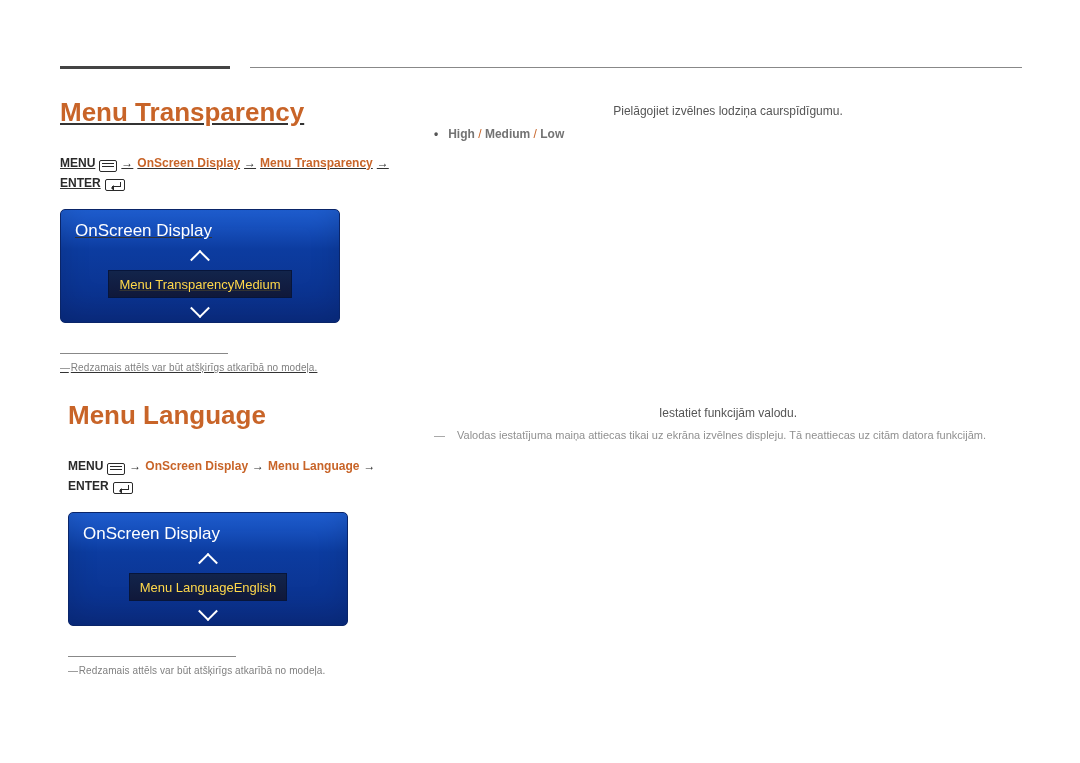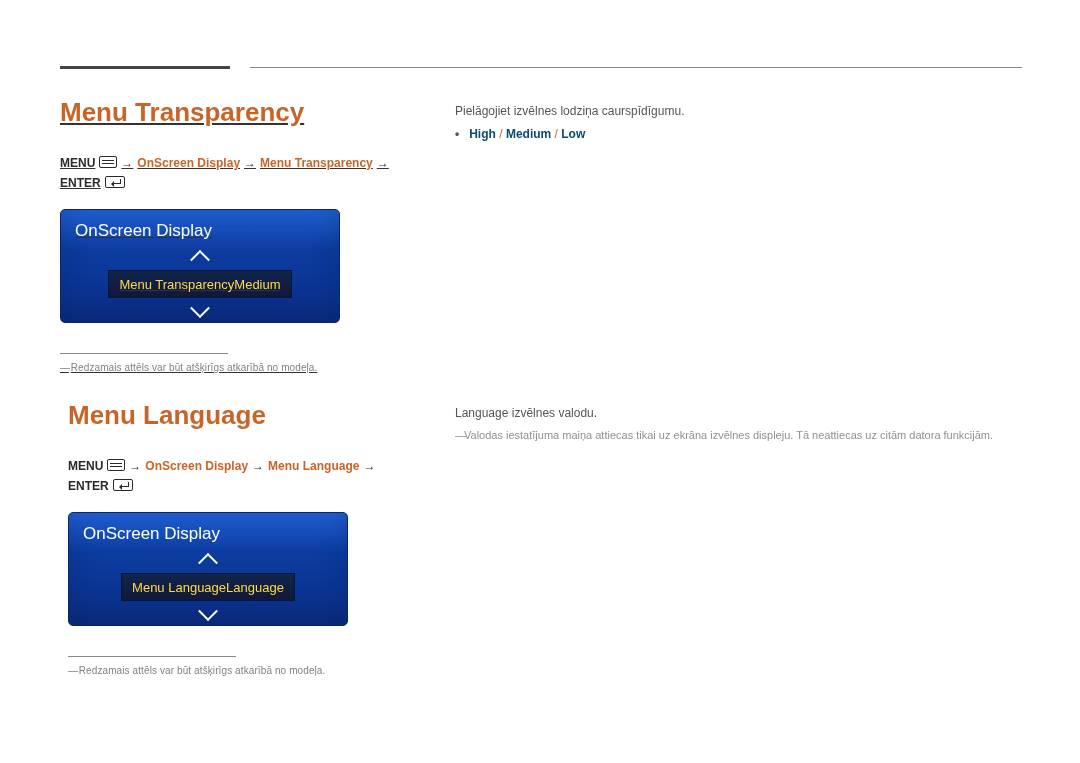--- a/index.html
+++ b/index.html
@@ -37,21 +37,21 @@
     font-size: 26px;
     font-weight: 600;
     margin-bottom: 28px;
   }
   .path {
     font-size: 12px;
     font-weight: 700;
     color: #2a2a2a;
     margin-bottom: 18px;
     display: flex;
-    align-items: flex-start;
+    align-items: flex-end;
     flex-wrap: wrap;
     gap: 4px;
     line-height: 1.3;
   }
   .path .pseg-accent { color: #c86428; font-weight: 700; }
   .menu-icon {
     display: inline-block;
     width: 18px;
     height: 12px;
     border: 1.3px solid #2a2a2a;
@@ -147,40 +147,41 @@
     color: #808080;
     letter-spacing: 0.1px;
   }
   .footnote::before {
     content: "― ";
     letter-spacing: -2px;
     margin-right: 2px;
   }
   .right-col {
     position: absolute;
-    left: 455px;
+    left: 434px;
     right: 58px;
     font-size: 12px;
     color: #555;
     line-height: 1.45;
+    text-align: center;
   }
   .right-1 { top: 103px; }
   .right-2 { top: 405px; }
   .bullet {
     display: flex;
     gap: 10px;
     margin-top: 6px;
     font-weight: 700;
   }
   .bullet .dot { color: #555; }
-  .bullet .opt { color: #0c4a6e; }
+  .bullet .opt { color: #737373; }
   .bullet .sep { color: #c86428; font-weight: 400; }
   .note-row {
     display: flex;
-    gap: 0;
+    gap: 14px;
     margin-top: 6px;
     color: #909090;
     font-size: 11px;
   }
   .note-row .dash::before{ content: "―"; letter-spacing: -2px; }
   .chev-wrap { margin-top:-2px; margin-bottom:0px;}
 </style>
 </head>
 <body>
 
@@ -233,21 +234,21 @@
     <span class="enter-icon"></span>
   </div>
   <div class="osd-panel">
     <div class="osd-title">OnScreen Display</div>
     <div class="osd-arrows">
       <div class="arrow-row chev-wrap">
           <div class="chevron-up"></div>
         </div>
       <div class="osd-selected-row">
         <span class="osd-label">Menu Language</span>
-        <span class="osd-value">Language</span>
+        <span class="osd-value">English</span>
       </div>
       <div class="arrow-row">
           <div class="chevron-down"></div>
         </div>
     </div>
   </div>
   <div class="footnote-sep"></div>
   <div class="footnote">Redzamais attēls var būt atšķirīgs atkarībā no modeļa.</div>
 </div>
 
@@ -259,18 +260,18 @@
       <span class="opt">High</span>
       <span class="sep"> / </span>
       <span class="opt">Medium</span>
       <span class="sep"> / </span>
       <span class="opt">Low</span>
     </span>
   </div>
 </div>
 
 <div class="right-col right-2">
-  <div>Language izvēlnes valodu.</div>
+  <div>Iestatiet funkcijām valodu.</div>
   <div class="note-row">
     <span class="dash"></span>
     <span>Valodas iestatījuma maiņa attiecas tikai uz ekrāna izvēlnes displeju. Tā neattiecas uz citām datora funkcijām.</span>
   </div>
 </div>
 
 </body></html>

